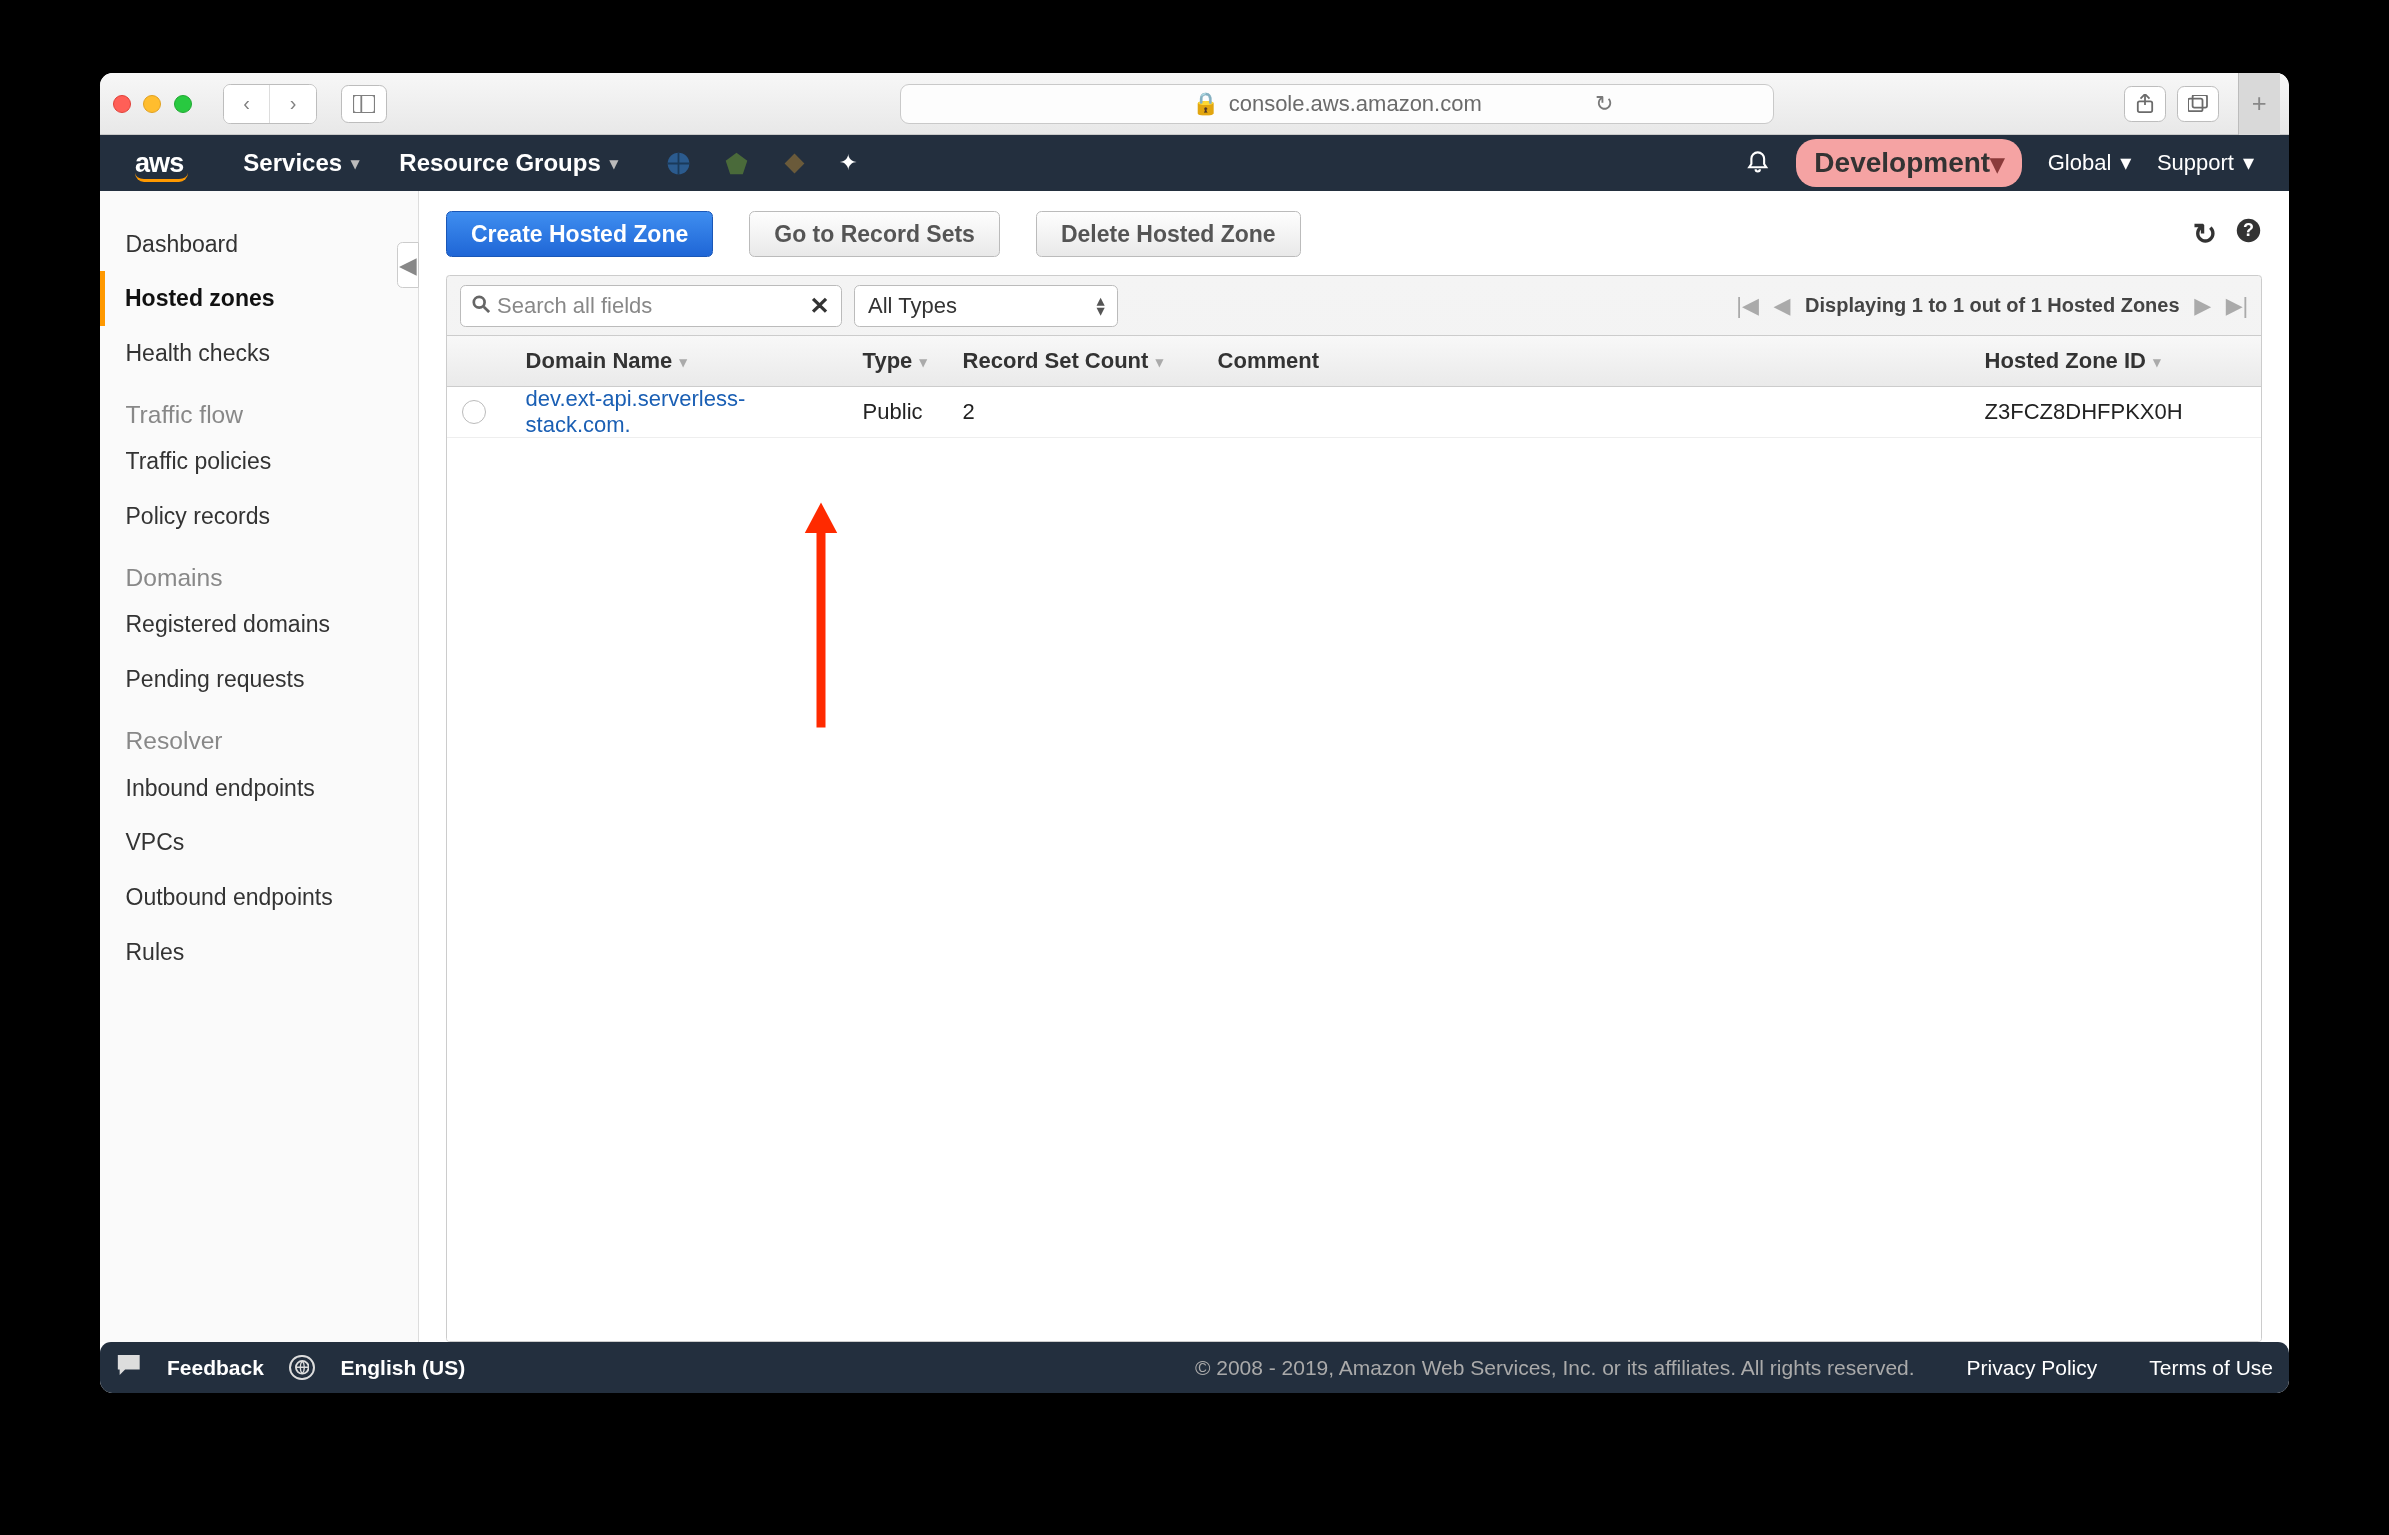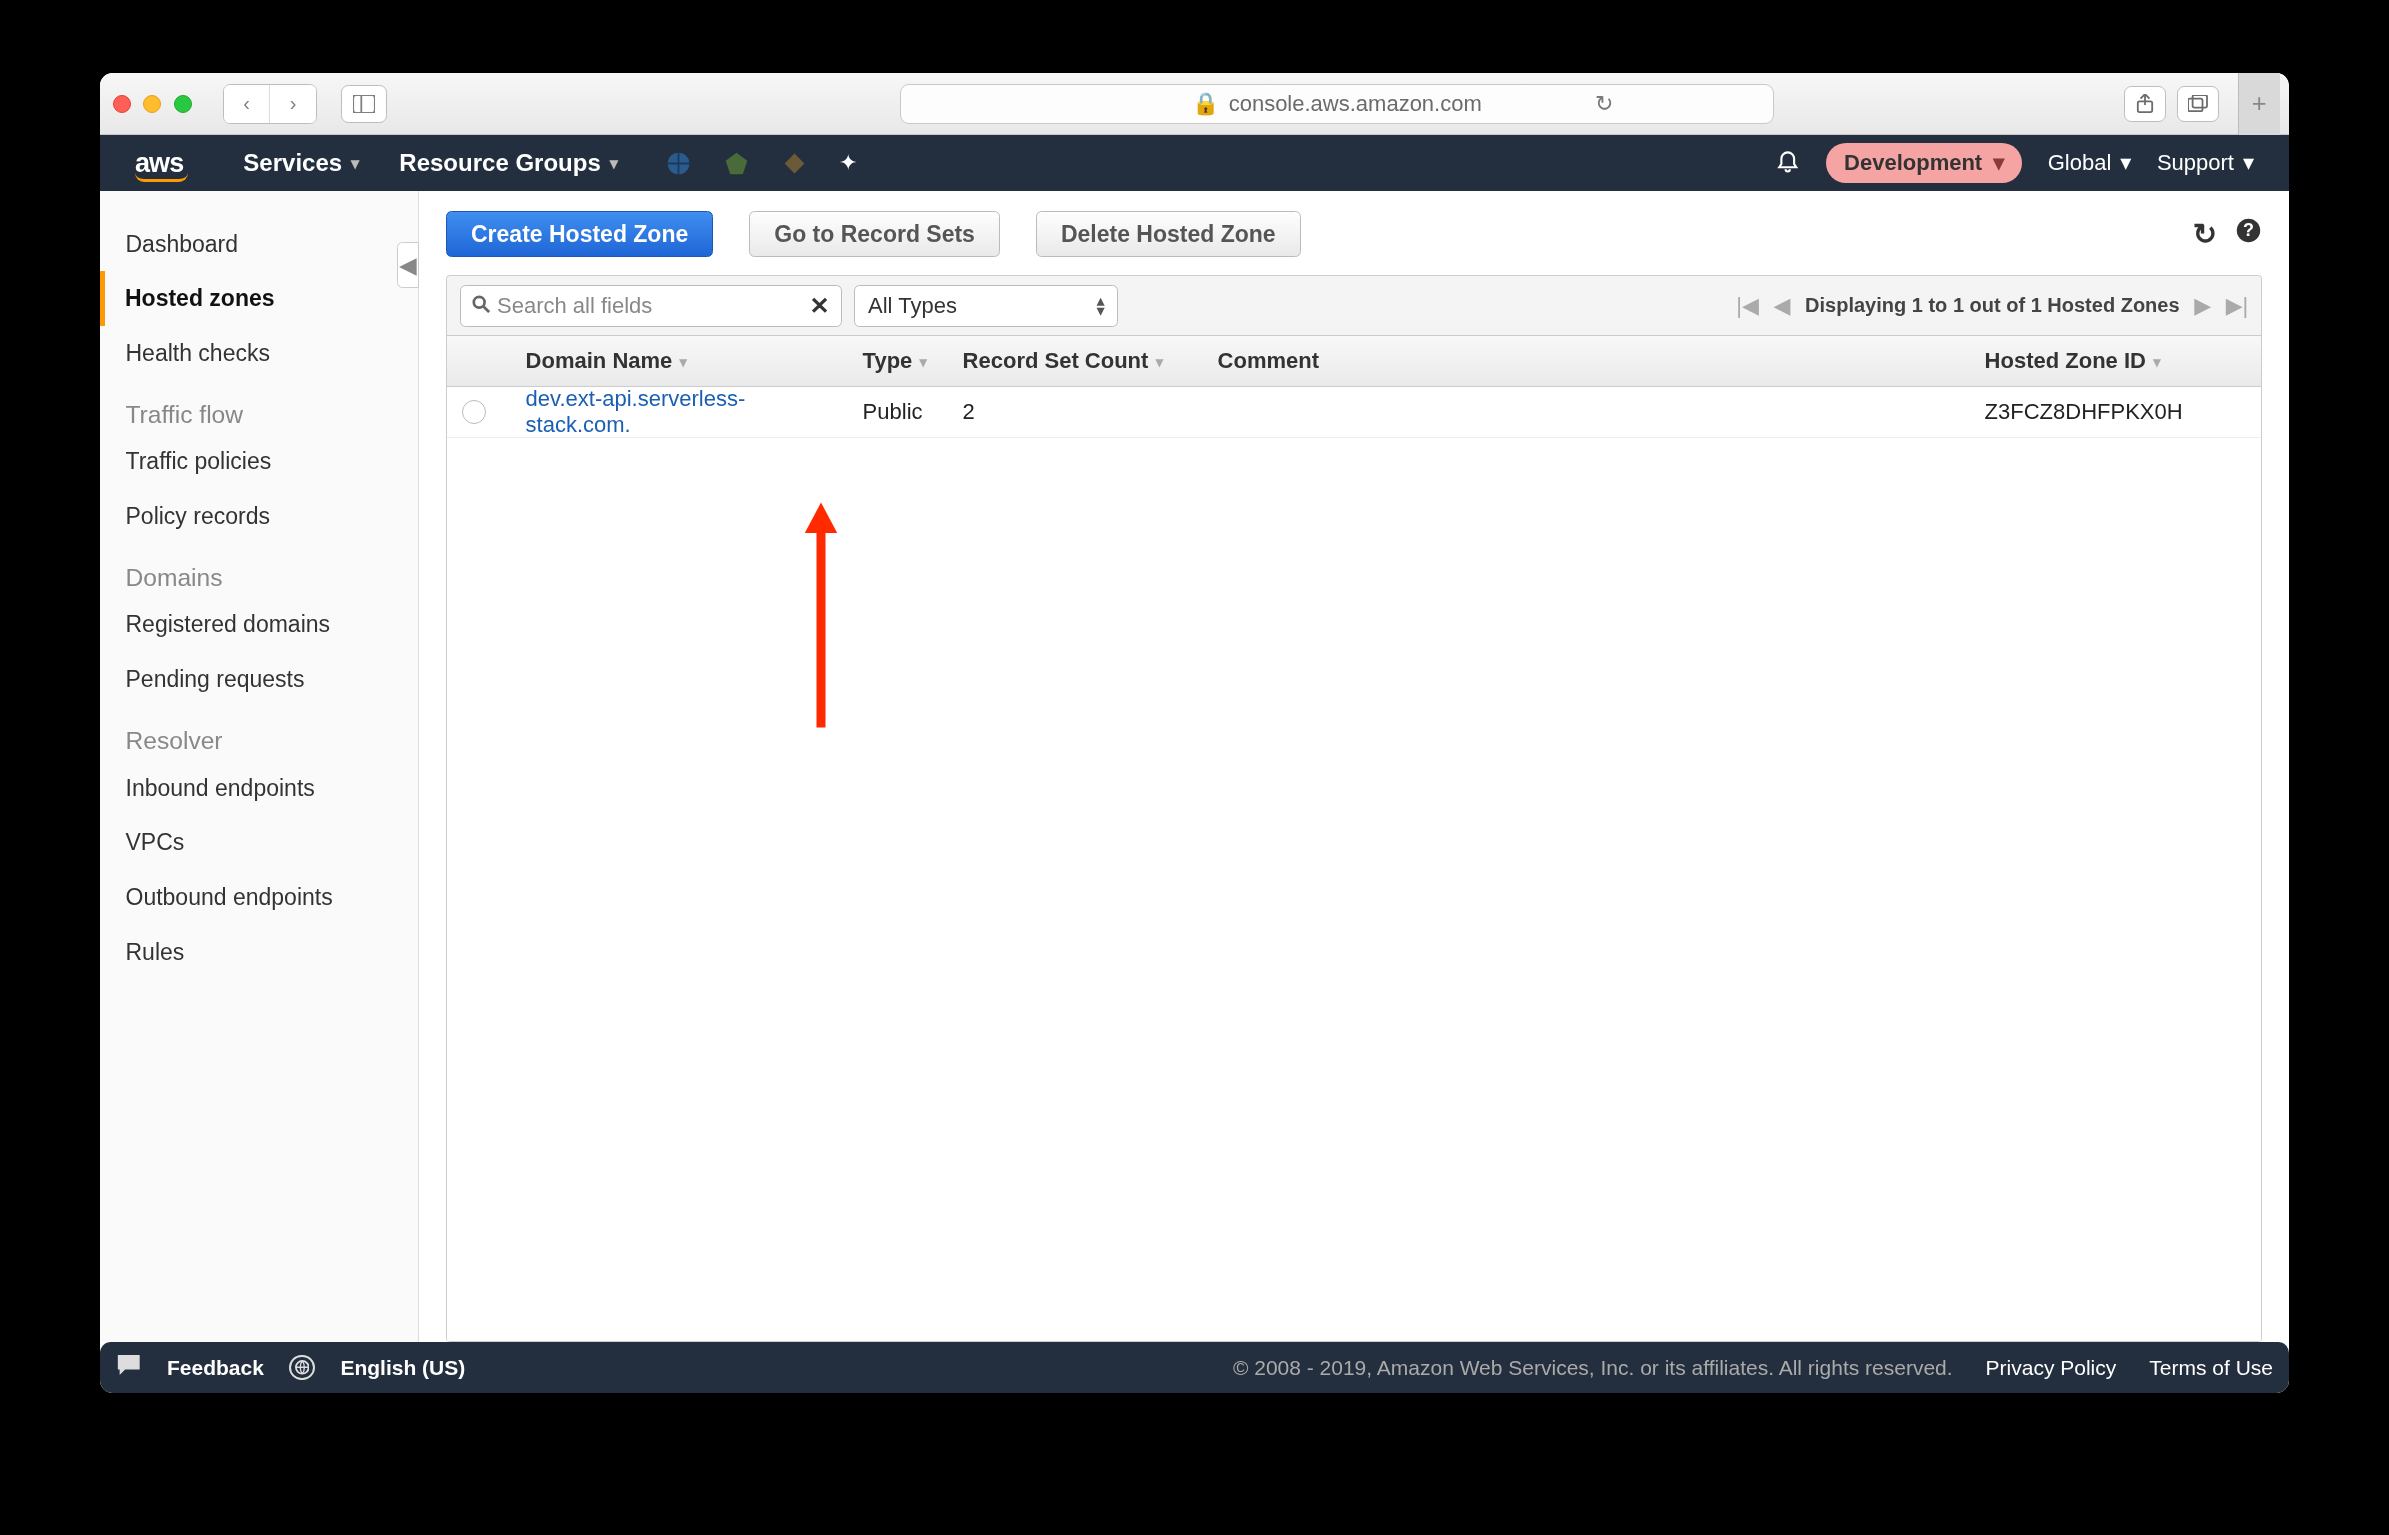--- a/index.html
+++ b/index.html
@@ -35,21 +35,21 @@
   
   .aws-nav { height:56px; background:#232f3e; display:flex; align-items:center; padding:0 35px; color:#fff; font-size:24px;}
   .aws-logo { font-weight:700; font-size:27px; color:#fff; letter-spacing:-0.9px; padding-right:40px; position:relative;}
   .aws-logo .smile{ position:absolute; left:0; bottom:-3.6px; width:53px; height:9px; border-bottom:3.6px solid #ff9900; border-radius:0 0 36px 36px;}
   .nav-item { display:flex; align-items:center; gap:9px; padding:0 20px; font-weight:700; cursor:pointer;}
   .nav-item .caret{ font-size:16.4px; color:#bbb;}
   .nav-icons { display:flex; gap:31px; padding-left:27px;}
   .ic { width:27px; height:27px; display:inline-block; }
   .nav-right { margin-left:auto; display:flex; align-items:center; gap:25.5px;}
   .bell { font-size:25.5px;}
-  .env-pill { background:#f5a3a3; color:#333; font-weight:600; padding:7.3px 18px; border-radius:20px; display:flex; align-items:center; gap:11px; font-size:22px;}
+  .env-pill { background:#f5a3a3; color:#333; font-weight:600; padding:7.3px 18px; border-radius:20px; display:flex; align-items:center; font-size:28px;}
   .nav-link { display:flex; align-items:center; gap:9px; font-size:22px;}
 
   
   .body { flex:1; display:flex; min-height:0;}
   .sidebar {
     width:319px; background:#fafafa; border-right:0.9px solid #ddd; padding:25.5px 0 0 0;
     font-size:23px; color:#333; position:relative;
   }
   .sb-collapse { position:absolute; right:-0.9px; top:51px; width:22px; height:46px; background:#fff; border:0.9px solid #ccc; border-radius:5.5px 0 0 5.5px; display:flex;align-items:center;justify-content:center; color:#888;}
   .sb-item { padding:9px 25.5px; cursor:pointer; line-height:1.6;}
@@ -86,21 +86,21 @@
   .trow{ height:51px; display:flex; align-items:center; border-bottom:0.9px solid #eee; font-size:22px; color:#222;}
   .trow .c-chk span{ width:24px; height:24px; border:1.8px solid #bbb; border-radius:50%; display:inline-block;}
   .trow .c-domain a{ color:#1a5fb4; text-decoration:none;}
 
   
   .arrow { position:absolute; pointer-events:none; }
   .arrow svg { overflow:visible; }
 
   
   .aws-footer { height:51px; background:#232f3e; color:#ddd; display:flex; align-items:center; padding:0 16px; font-size:21px; gap:25.5px;border-radius:11px;}
-  .aws-footer .right{ margin-left:auto; display:flex; gap:33px; align-items:flex-end;}
+  .aws-footer .right{ margin-left:auto; display:flex; gap:52px; align-items:flex-end;}
   .aws-footer a{ color:#fff; text-decoration:none;}
   .icon-circle{width:25.5px;height:25.5px;border:2.7px solid #ddd;border-radius:50%;display:inline-flex;align-items:center;justify-content:center;font-size:14.6px;}
 </style>
 </head>
 <body>
 
 <div class="stage" id="stage" style="transform: scale(1);">
   <div class="browser">
 
     <div class="chrome-bar">

